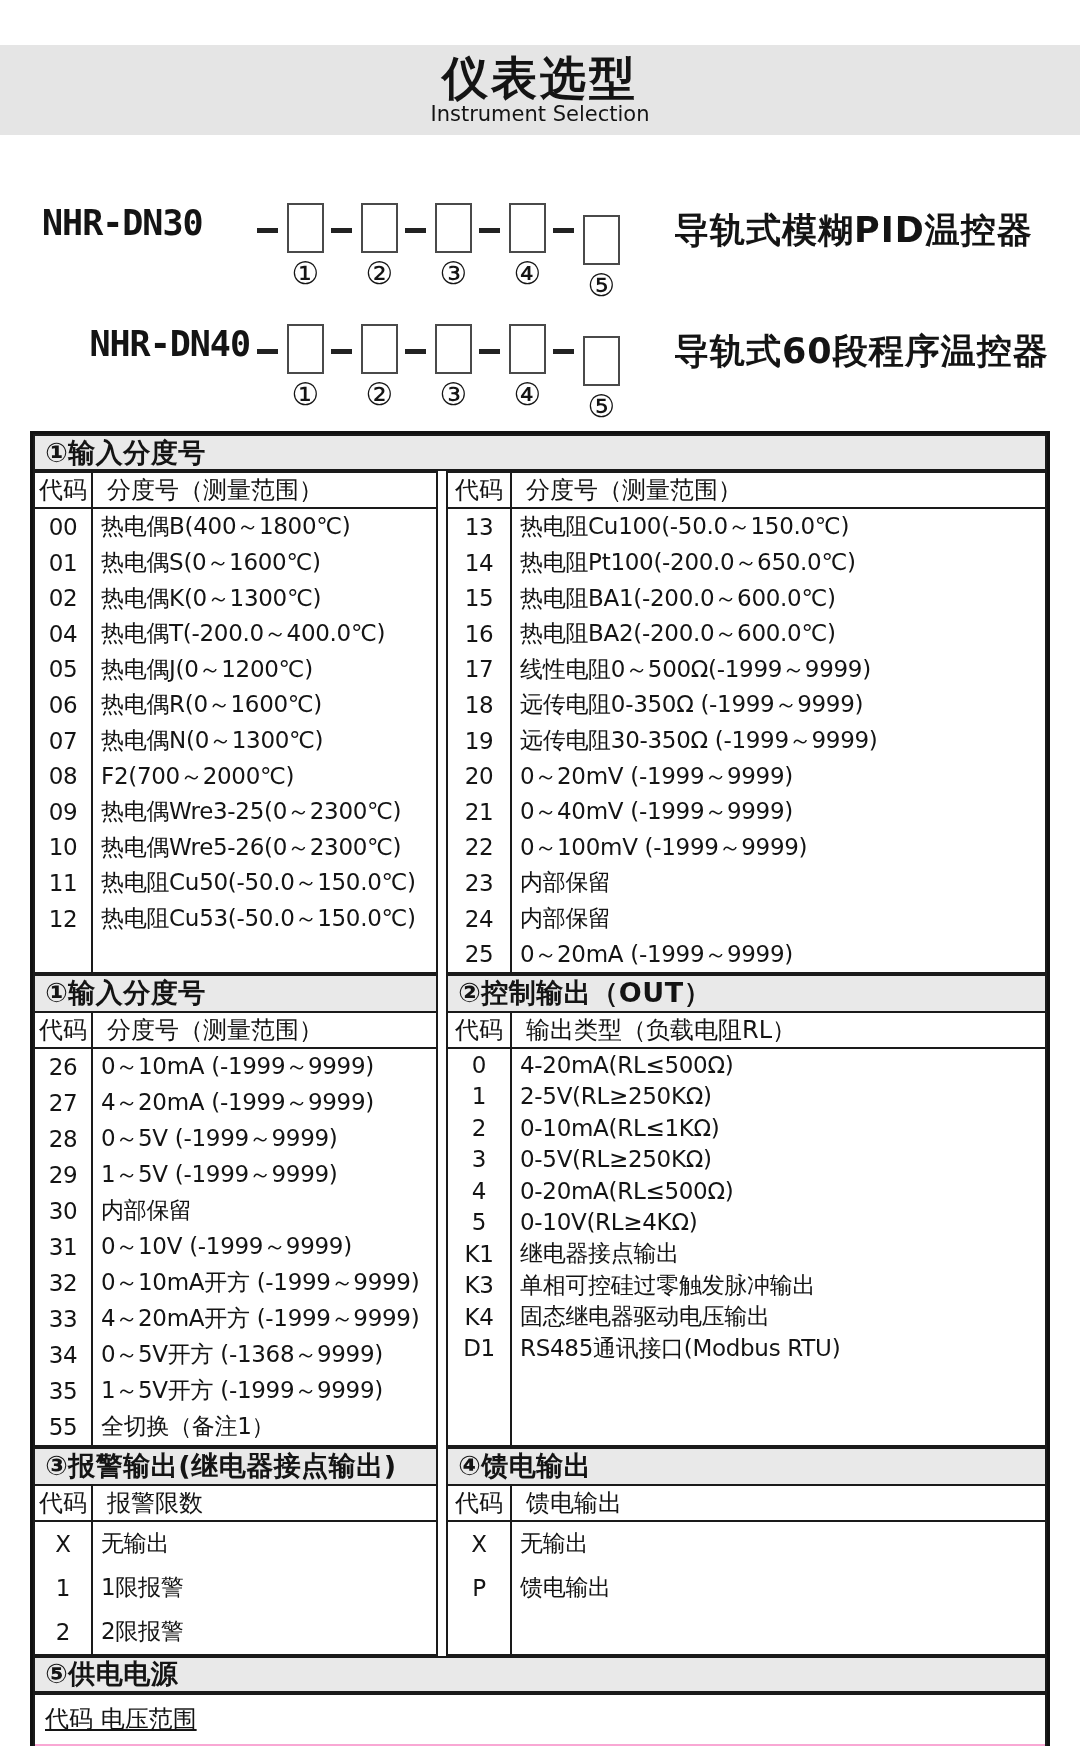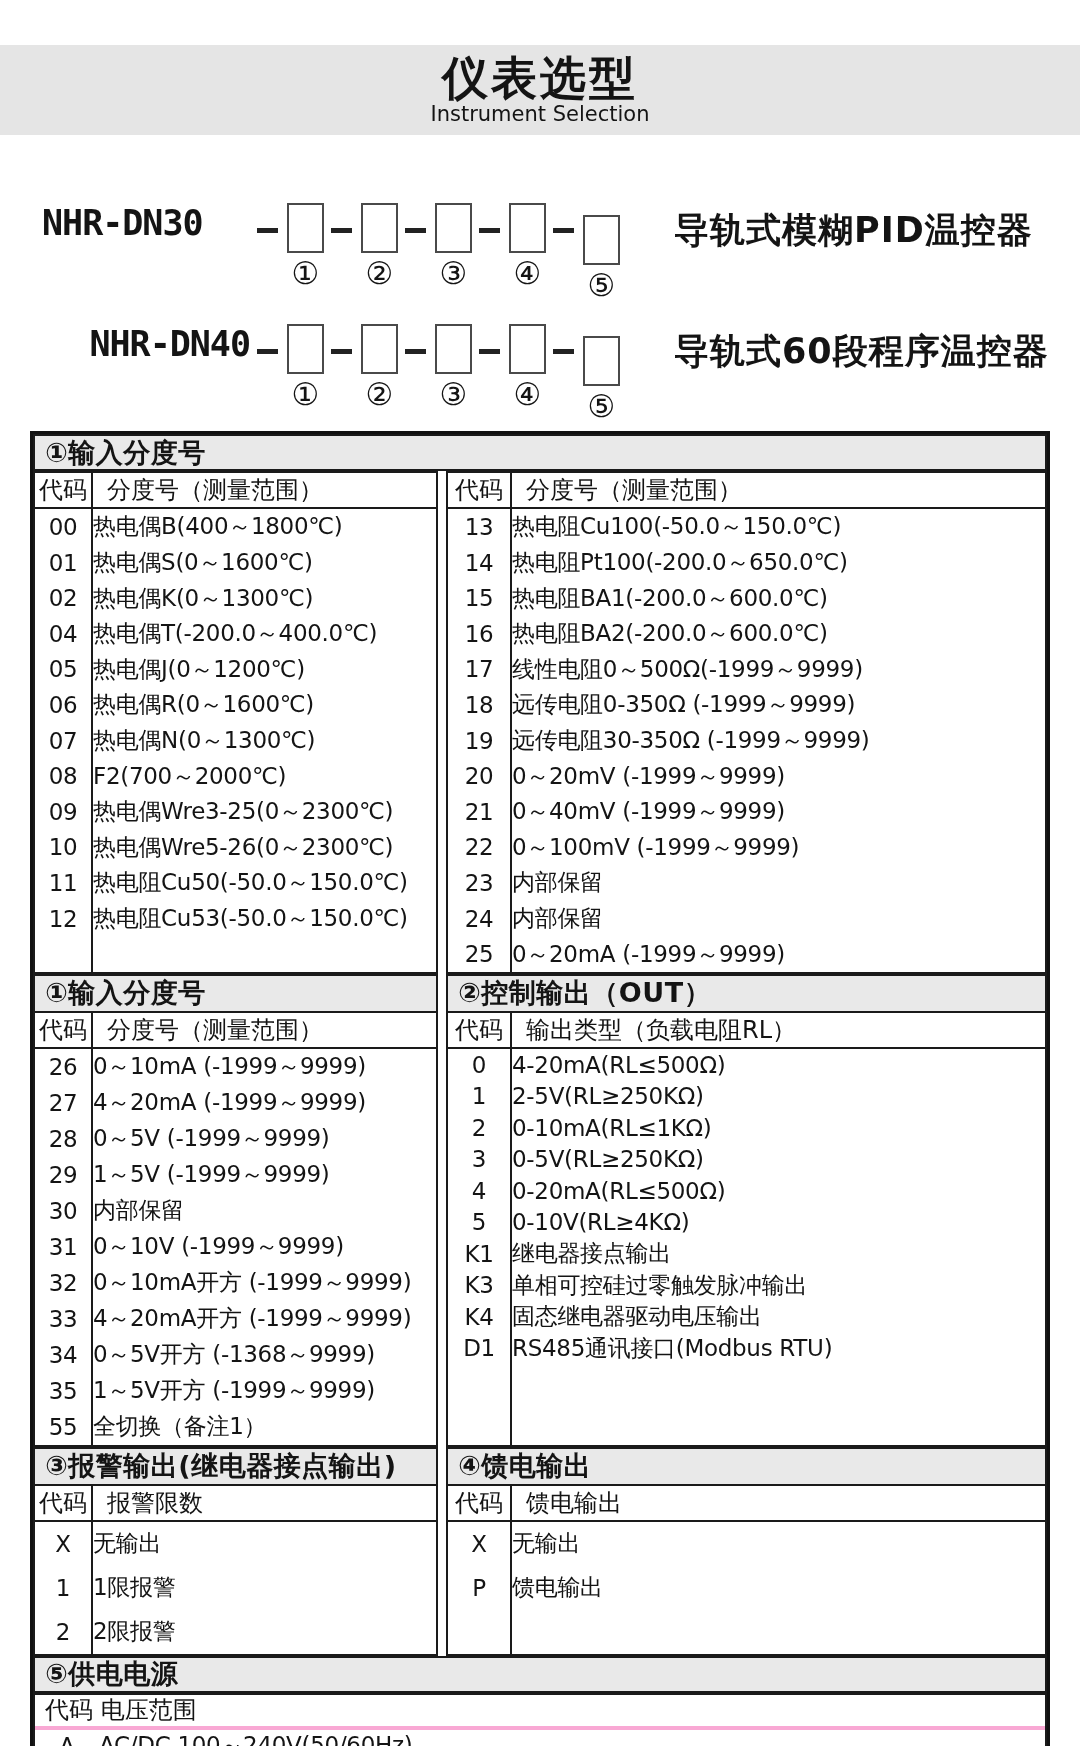--- a/index.html
+++ b/index.html
@@ -32,26 +32,26 @@
   .gapcol{width:8px;background:#fff;}
   .half{border:2px solid #1a1a1a;display:flex;flex-direction:column;background:#fff;}
   .half.left{flex:0 0 405px;width:405px;}
   .half.right{flex:1;}
   .half.single{flex:1;}
   .half-head{background:#e9e9e9;font-weight:bold;font-size:27px;height:37px;border-bottom:2px solid #1a1a1a;display:flex;align-items:center;padding-left:10px;flex:0 0 auto;letter-spacing:0.5px;}
   .cols-head{display:grid;grid-template-columns:var(--code) 1fr;border-bottom:2px solid #1a1a1a;height:36px;flex:0 0 auto;}
   .ch{display:flex;align-items:center;font-size:24px;}
   .ch.code{justify-content:center;border-right:2px solid #1a1a1a;}
   .ch.val{padding-left:14px;}
-  .sub-single{border-bottom:4px solid #f9a8d4;height:35px;display:flex;align-items:center;padding-left:10px;font-size:24px;flex:0 0 auto;}
+  .sub-single{border-bottom:2px solid #f9a8d4;height:51px;display:flex;align-items:center;padding-left:10px;font-size:24px;flex:0 0 auto;text-decoration:underline;}
   .rows{display:flex;flex-direction:column;flex:1;}
   .row{display:grid;grid-template-columns:var(--code) 1fr;flex:0 0 auto;}
   .c{display:flex;align-items:center;font-size:23px;letter-spacing:-0.3px;white-space:nowrap;overflow:hidden;}
   .c.code{justify-content:center;border-right:2px solid #1a1a1a;}
-  .c.val{}
+  .c.val{padding-left:8px;}
   .filler{flex:1;display:grid;grid-template-columns:var(--code) 1fr;}
   .filler .fc{border-right:2px solid #1a1a1a;}
   .single .c.code{border-right:none;justify-content:center;}
   .single .filler .fc{border-right:none;}
 
   
   .sec-0 .half{--code:58px;}
   .sec-0 .half.right{--code:64px;}
   .sec-0 .row{height:35.6px;}
   .sec-1 .half{--code:58px;}

